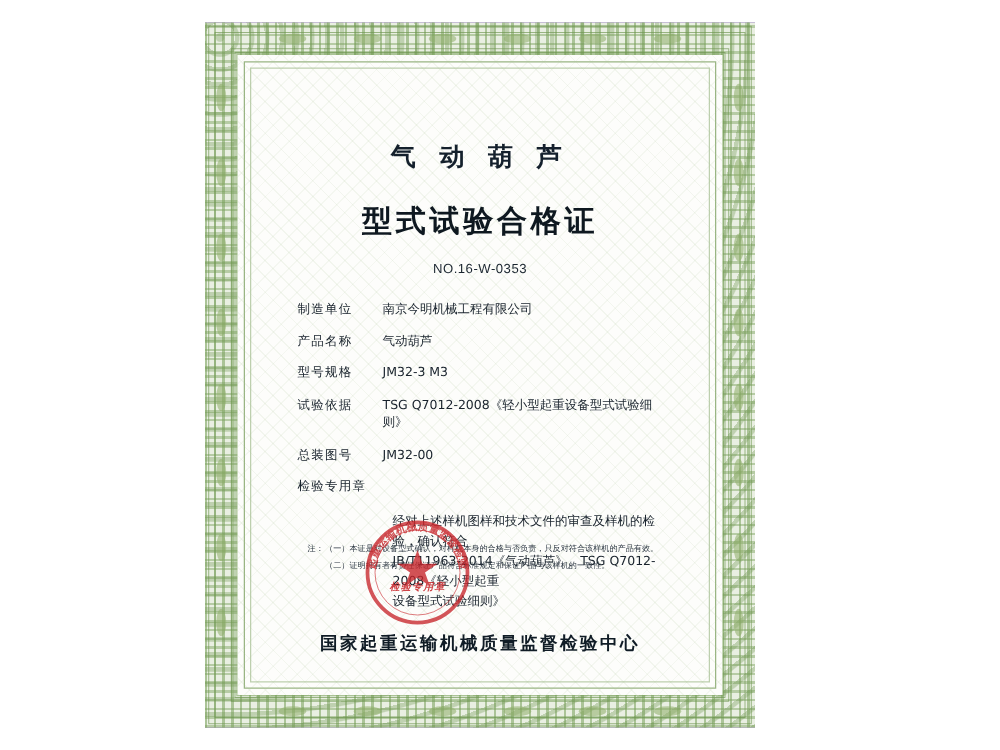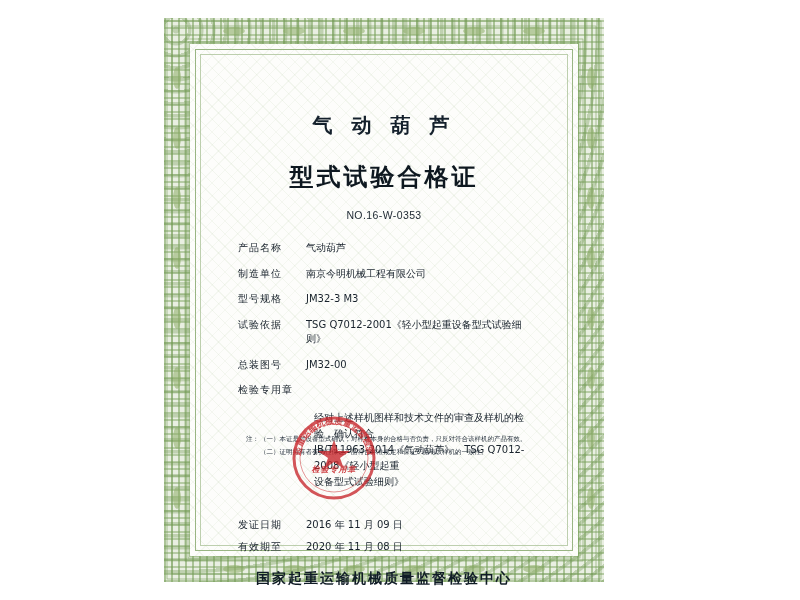--- a/index.html
+++ b/index.html
@@ -278,68 +278,58 @@
 
       <div class="content">
 
         <div class="title-cn">气 动 葫 芦</div>
         <div class="title-main">型式试验合格证</div>
         <div class="serial">NO.16-W-0353</div>
 
         <div class="fields">
 
           <div class="field-row">
+            <div class="field-label">制造单位</div>
+            <div class="field-value">南京今明机械工程有限公司</div>
+          </div>
+
+          <div class="field-row">
             <div class="field-label">产品名称</div>
             <div class="field-value">气动葫芦</div>
           </div>
 
           <div class="field-row">
-            <div class="field-label">制造单位</div>
-            <div class="field-value">南京今明机械工程有限公司</div>
-          </div>
-
-          <div class="field-row">
             <div class="field-label">型号规格</div>
             <div class="field-value">JM32-3 M3</div>
           </div>
 
           <div class="field-row">
             <div class="field-label">试验依据</div>
             <div class="field-value">
-              <span class="line2">TSG Q7012-2001《轻小型起重设备型式试验细则》</span>
+              <span class="line2">TSG Q7012-2008《轻小型起重设备型式试验细则》</span>
             </div>
           </div>
 
           <div class="field-row">
             <div class="field-label">总装图号</div>
             <div class="field-value">JM32-00</div>
           </div>
 
           <div class="field-row">
             <div class="field-label">检验专用章</div>
           </div>
 
         </div>
 
         <div class="para">
           <span class="l">经对上述样机图样和技术文件的审查及样机的检验，确认符合</span>
           <span class="l">JB/T11963-2014《气动葫芦》、TSG Q7012-2008《轻小型起重</span>
           <span class="l">设备型式试验细则》</span>
         </div>
 
-        <div class="dates">
-          <div class="date-row">
-            <div class="date-label">发证日期</div>
-            <div class="date-value">2016 年 11 月 09 日</div>
-          </div>
-          <div class="date-row">
-            <div class="date-label">有效期至</div>
-            <div class="date-value">2020 年 11 月 08 日</div>
-          </div>
-        </div>
 
         <div class="issuer">国家起重运输机械质量监督检验中心</div>
 
         <div class="notes">
           <div class="note-line">
             <span class="note-tag">注：</span>
             <span>（一）本证是对设备型式确认，对样机本身的合格与否负责，只反对符合该样机的产品有效。</span>
           </div>
           <div class="note-line">
             <span class="note-tag"></span>

